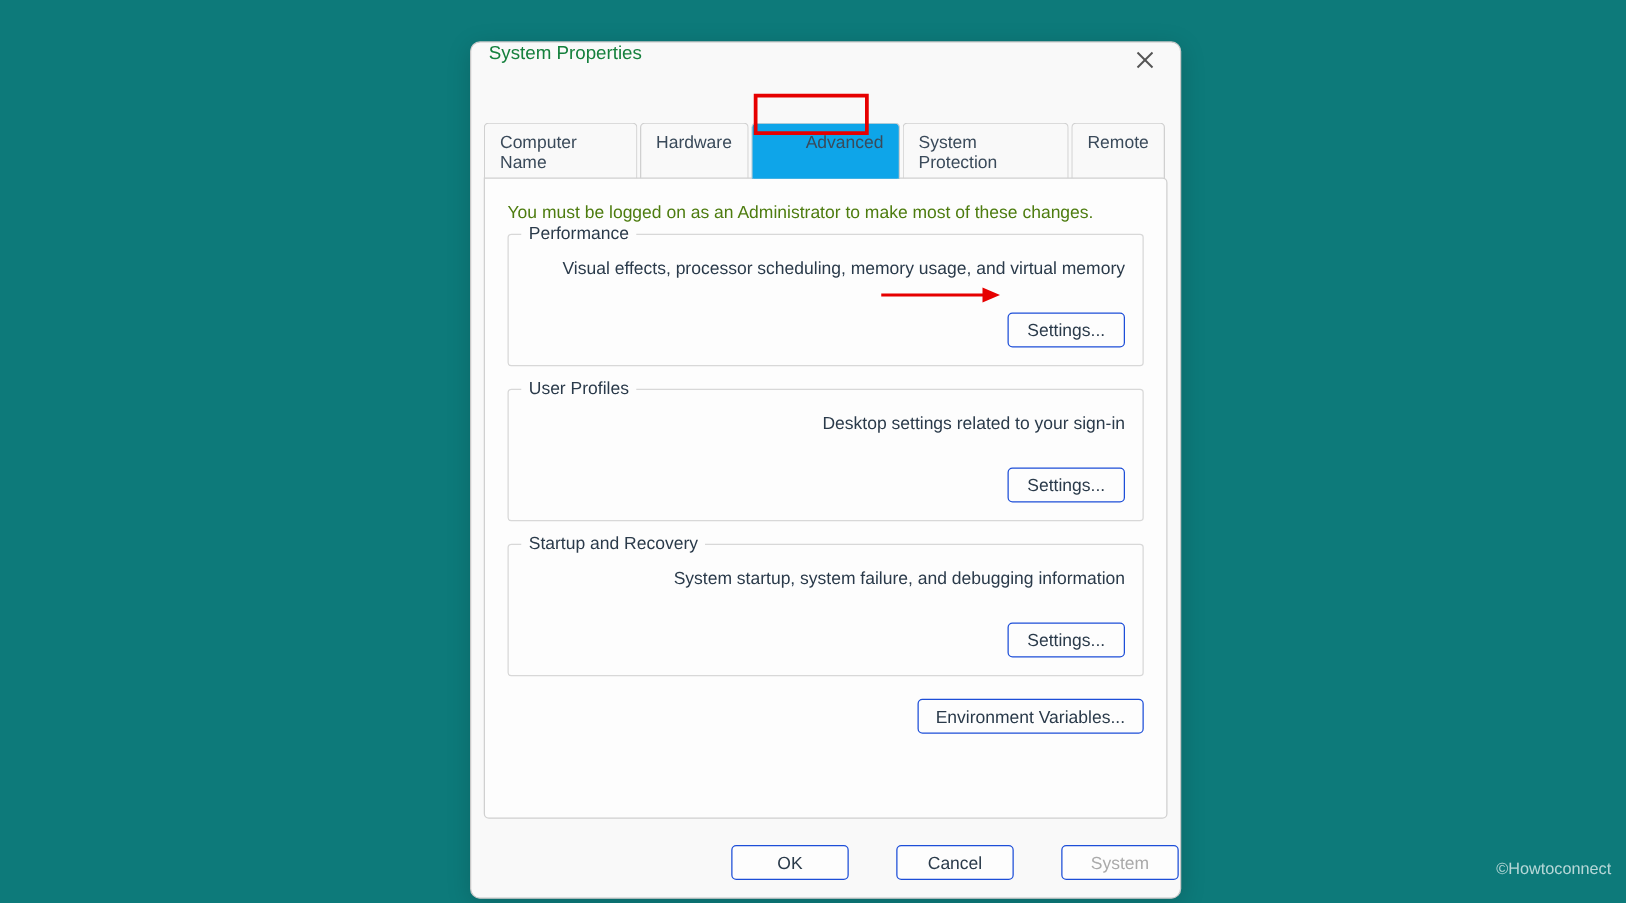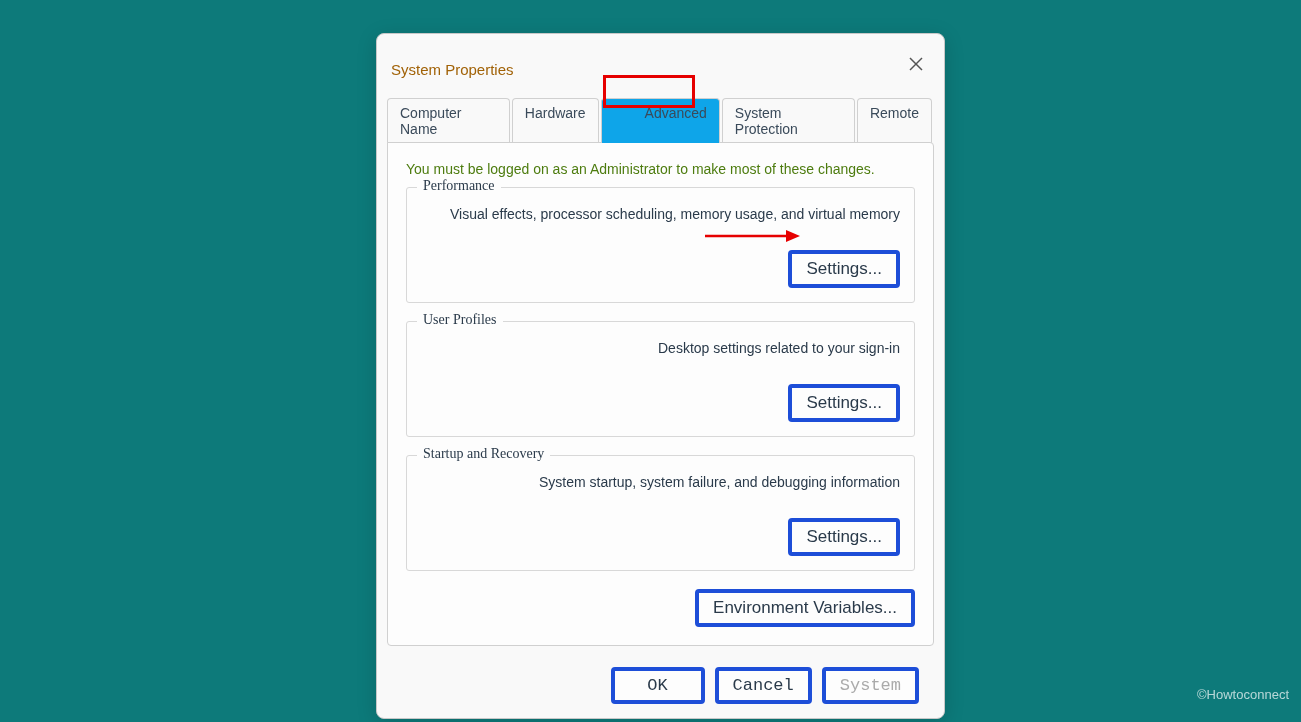--- a/index.html
+++ b/index.html
@@ -21,23 +21,23 @@
   background: #f9f9f9;
   border: 1px solid #c8c8c8;
   border-radius: 8px;
   box-shadow: 0 4px 20px rgba(0,0,0,0.15);
   display: flex;
   flex-direction: column;
 }
 .titlebar {
   height: 44px;
   display: flex;
-  align-items: flex-end;
+  align-items: flex-start;
   padding: 0 14px;
-  color: #a16207;
+  color: #15803d;
 }
 .titlebar-title { flex: 1; font-size: 15px; }
 .close-btn {
   width: 28px; height: 28px;
   display: flex; align-items: center; justify-content: center;
   color: #555; font-size: 16px;
   cursor: pointer;
 }
 .tabs {
   display: flex;
@@ -90,55 +90,54 @@
   position: relative;
 }
 .group-title {
   position: absolute;
   top: -10px;
   left: 10px;
   background: #fdfdfd;
   padding: 0 6px;
   color: #2a3a4a;
   font-size: 14px;
-  font-family: Liberation Serif, serif;
 }
 .group-desc {
   color: #2a3a4a;
   margin-top: 6px;
   margin-bottom: 28px;
   text-align: right;
 }
 .group-btn-row {
   display: flex;
   justify-content: flex-end;
 }
 .btn {
   min-width: 94px;
   padding: 5px 14px;
-  border: 4px solid #1d4ed8;
+  border: 1px solid #1d4ed8;
   border-radius: 4px;
   background: #fdfdfd;
   color: #2a3a4a;
   cursor: pointer;
-  font-size: 17px;
+  font-size: 14px;
   font-family: inherit;
+  margin-left: 28px;
 }
 .btn.disabled { color: #aaa; cursor: default; }
 .env-row {
   display: flex;
   justify-content: flex-end;
   margin-top: 4px;
 }
 .bottom-row {
   display: flex;
   justify-content: flex-end;
   gap: 10px;
-  padding: 10px 25px 14px 18px;
-  font-family: Liberation Mono, monospace;
+  padding: 10px 1px 14px 18px;
 }
 .arrow-annotation {
   position: absolute;
   pointer-events: none;
   z-index: 6;
 }
 .arrow-line {
   stroke: #e60000;
   stroke-width: 2.5;
   fill: none;

